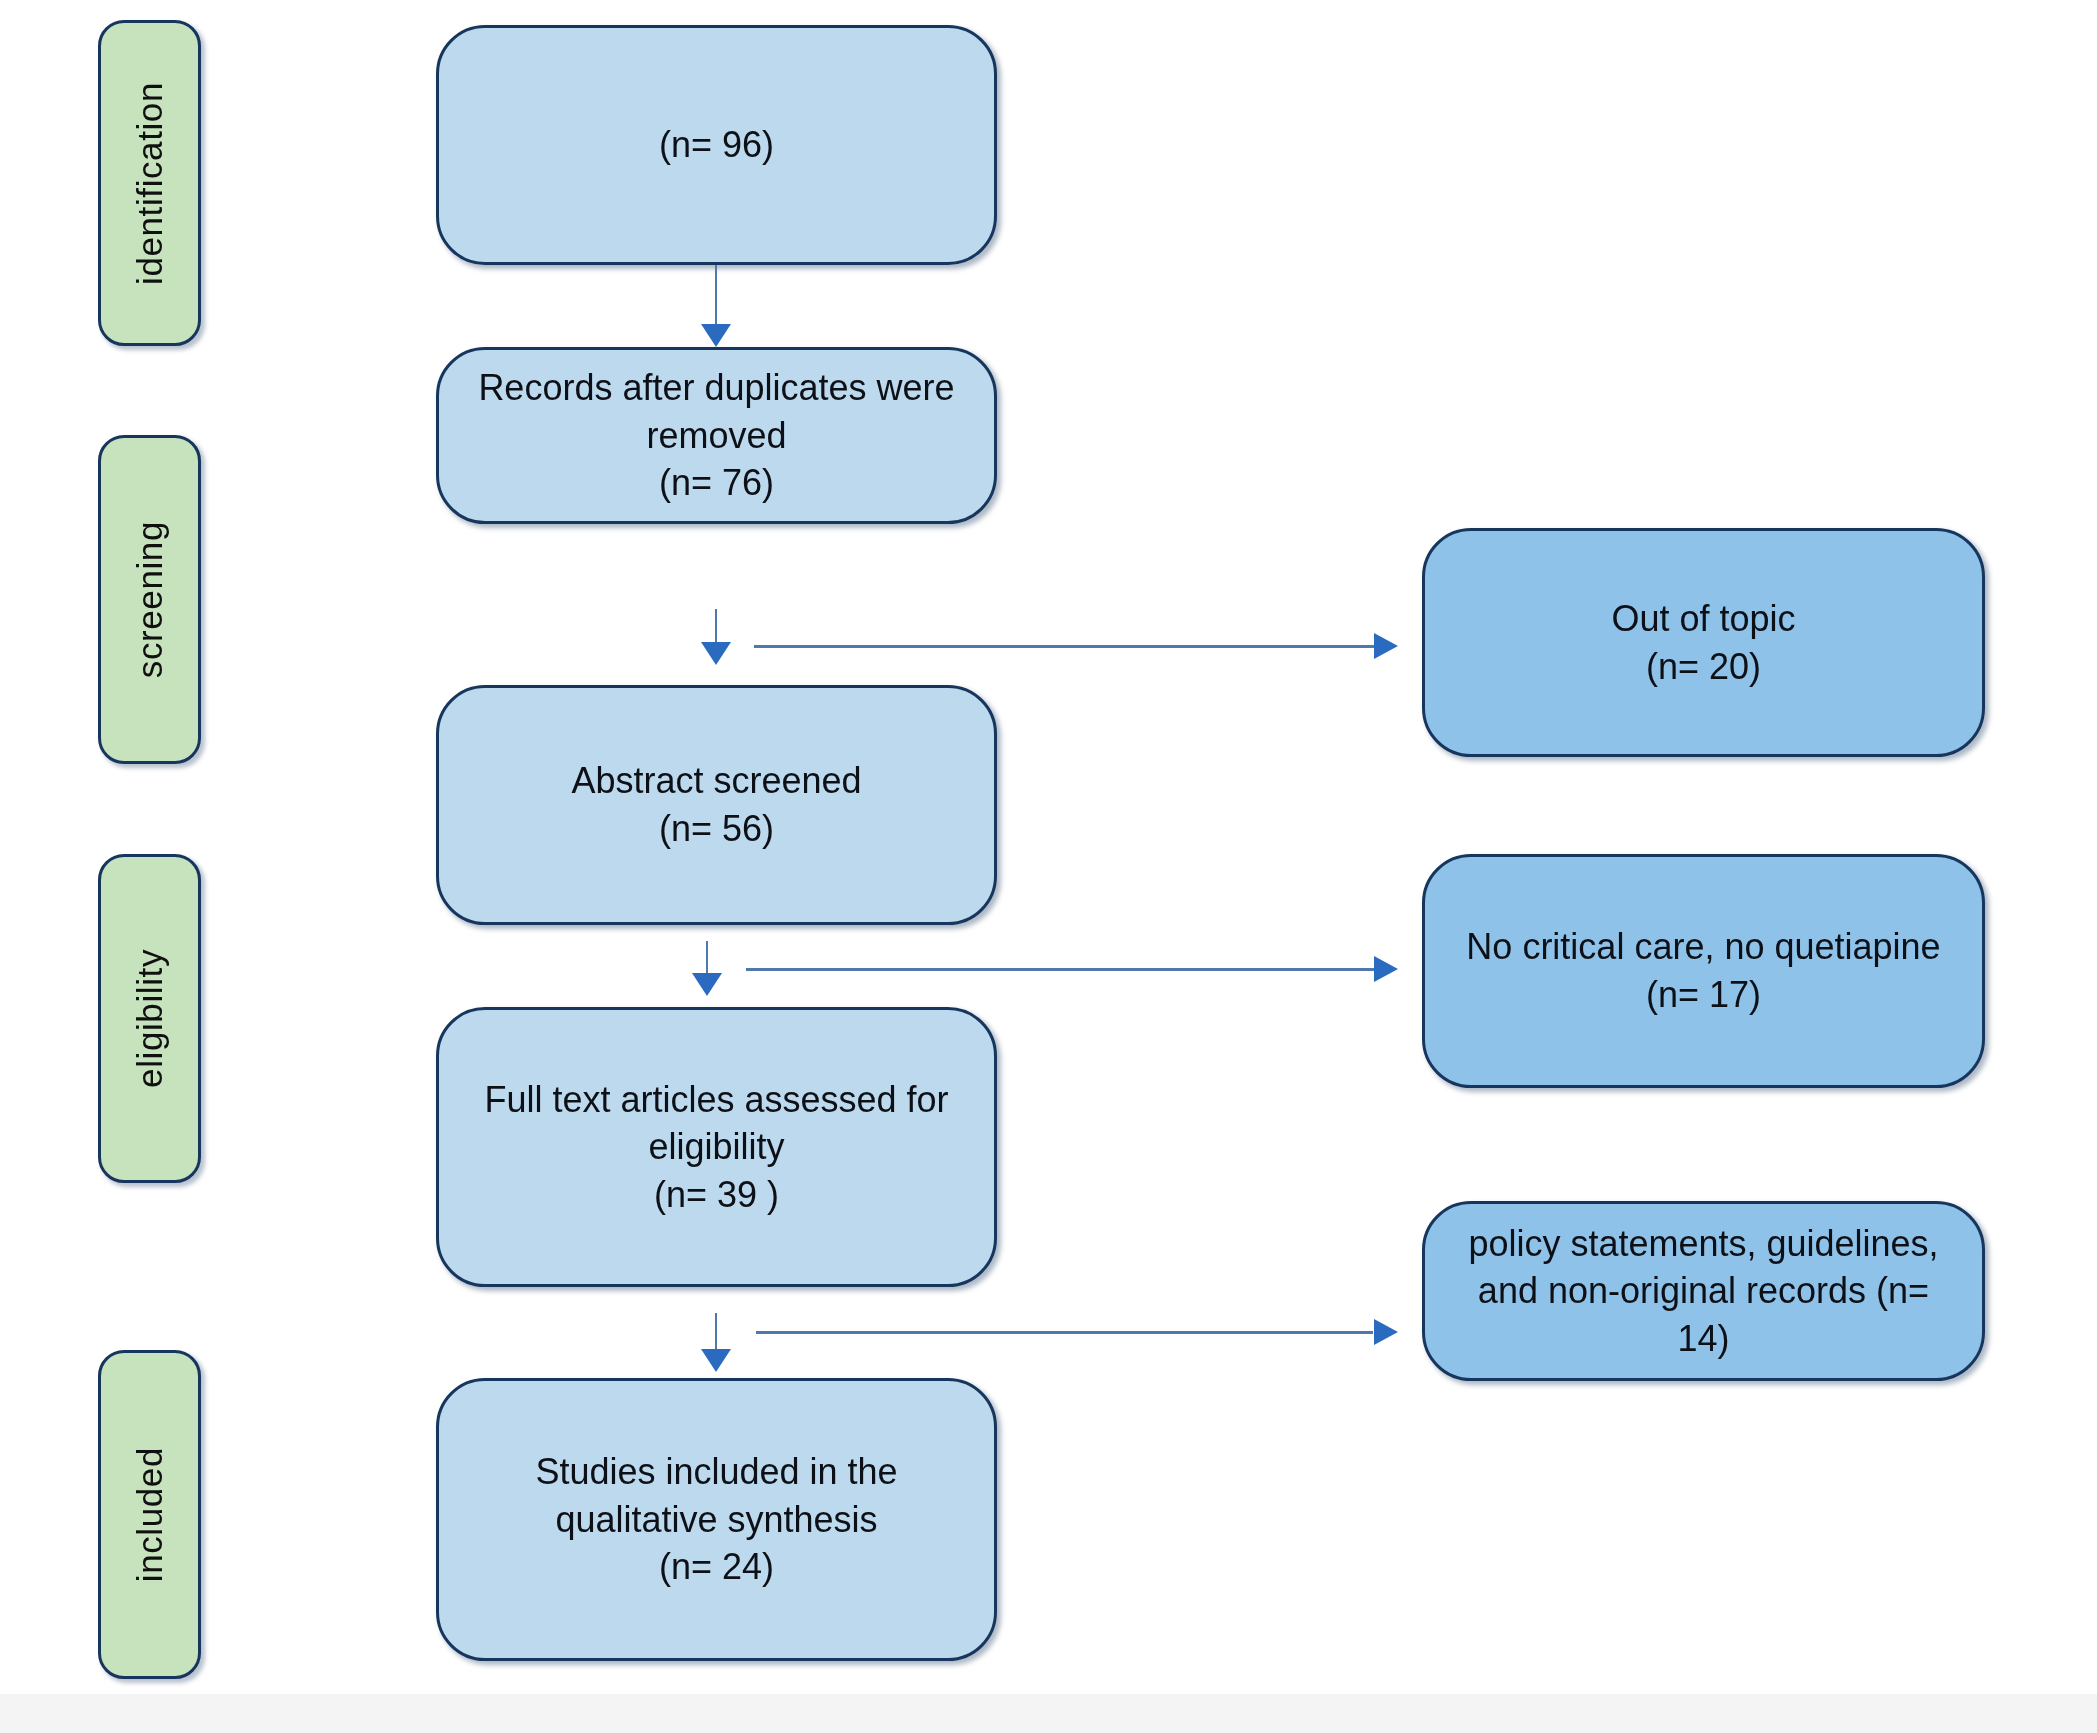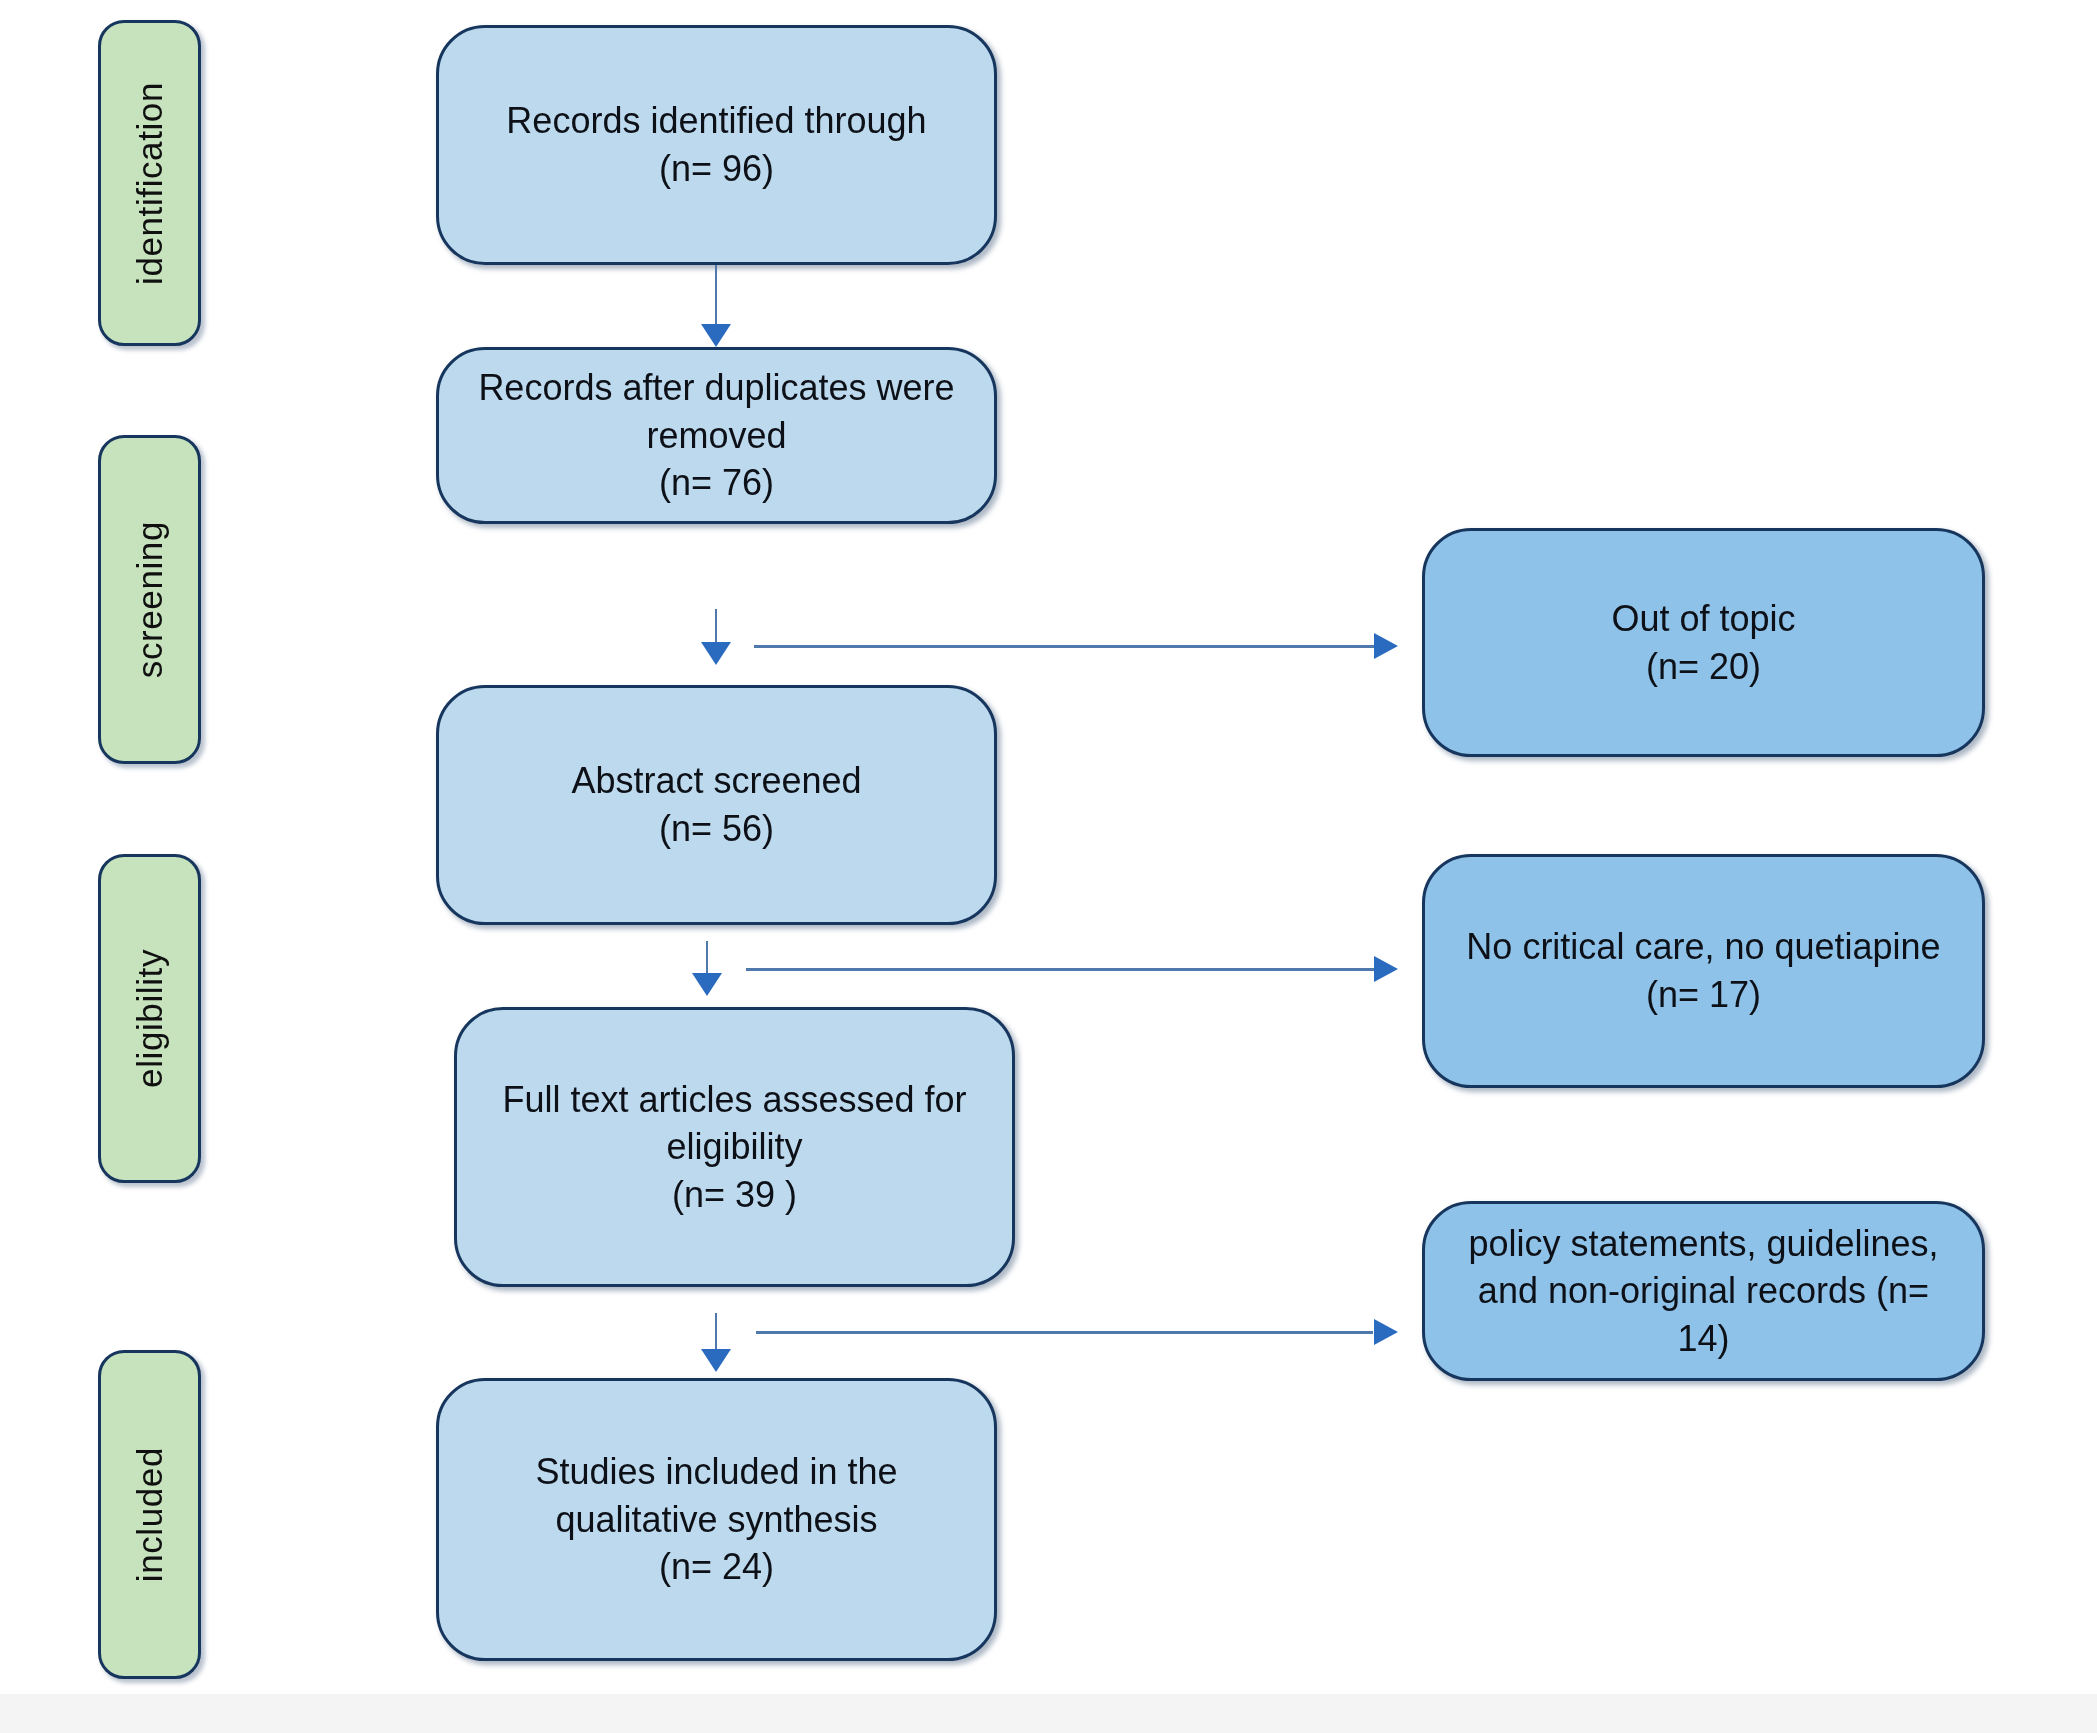--- a/index.html
+++ b/index.html
@@ -122,38 +122,37 @@
   </div>
   <div class="box stage-label" style="top:854px;height:329px;">
     <span class="vtext">eligibility</span>
   </div>
   <div class="box stage-label" style="top:1350px;height:329px;">
     <span class="vtext">included</span>
   </div>
 
   <div class="box flow-box" style="top:25px;height:240px;">
     <div class="box-text">
-        <div>Records identified through</div>
         <div>(n= 96)</div>
       </div>
   </div>
   <div class="box flow-box" style="top:347px;height:177px;">
     <div class="box-text">
         <div>Records after duplicates were</div>
         <div>removed</div>
         <div>(n= 76)</div>
       </div>
   </div>
   <div class="box flow-box" style="top:685px;height:240px;">
     <div class="box-text">
         <div>Abstract screened</div>
         <div>(n= 56)</div>
       </div>
   </div>
-  <div class="box flow-box" style="top:1007px;height:280px;margin-left:18px;">
+  <div class="box flow-box" style="top:1007px;height:280px;">
     <div class="box-text">
         <div>Full text articles assessed for</div>
         <div>eligibility</div>
         <div>(n= 39 )</div>
       </div>
   </div>
   <div class="box flow-box" style="top:1378px;height:283px;">
     <div class="box-text">
         <div>Studies included in the</div>
         <div>qualitative synthesis</div>

